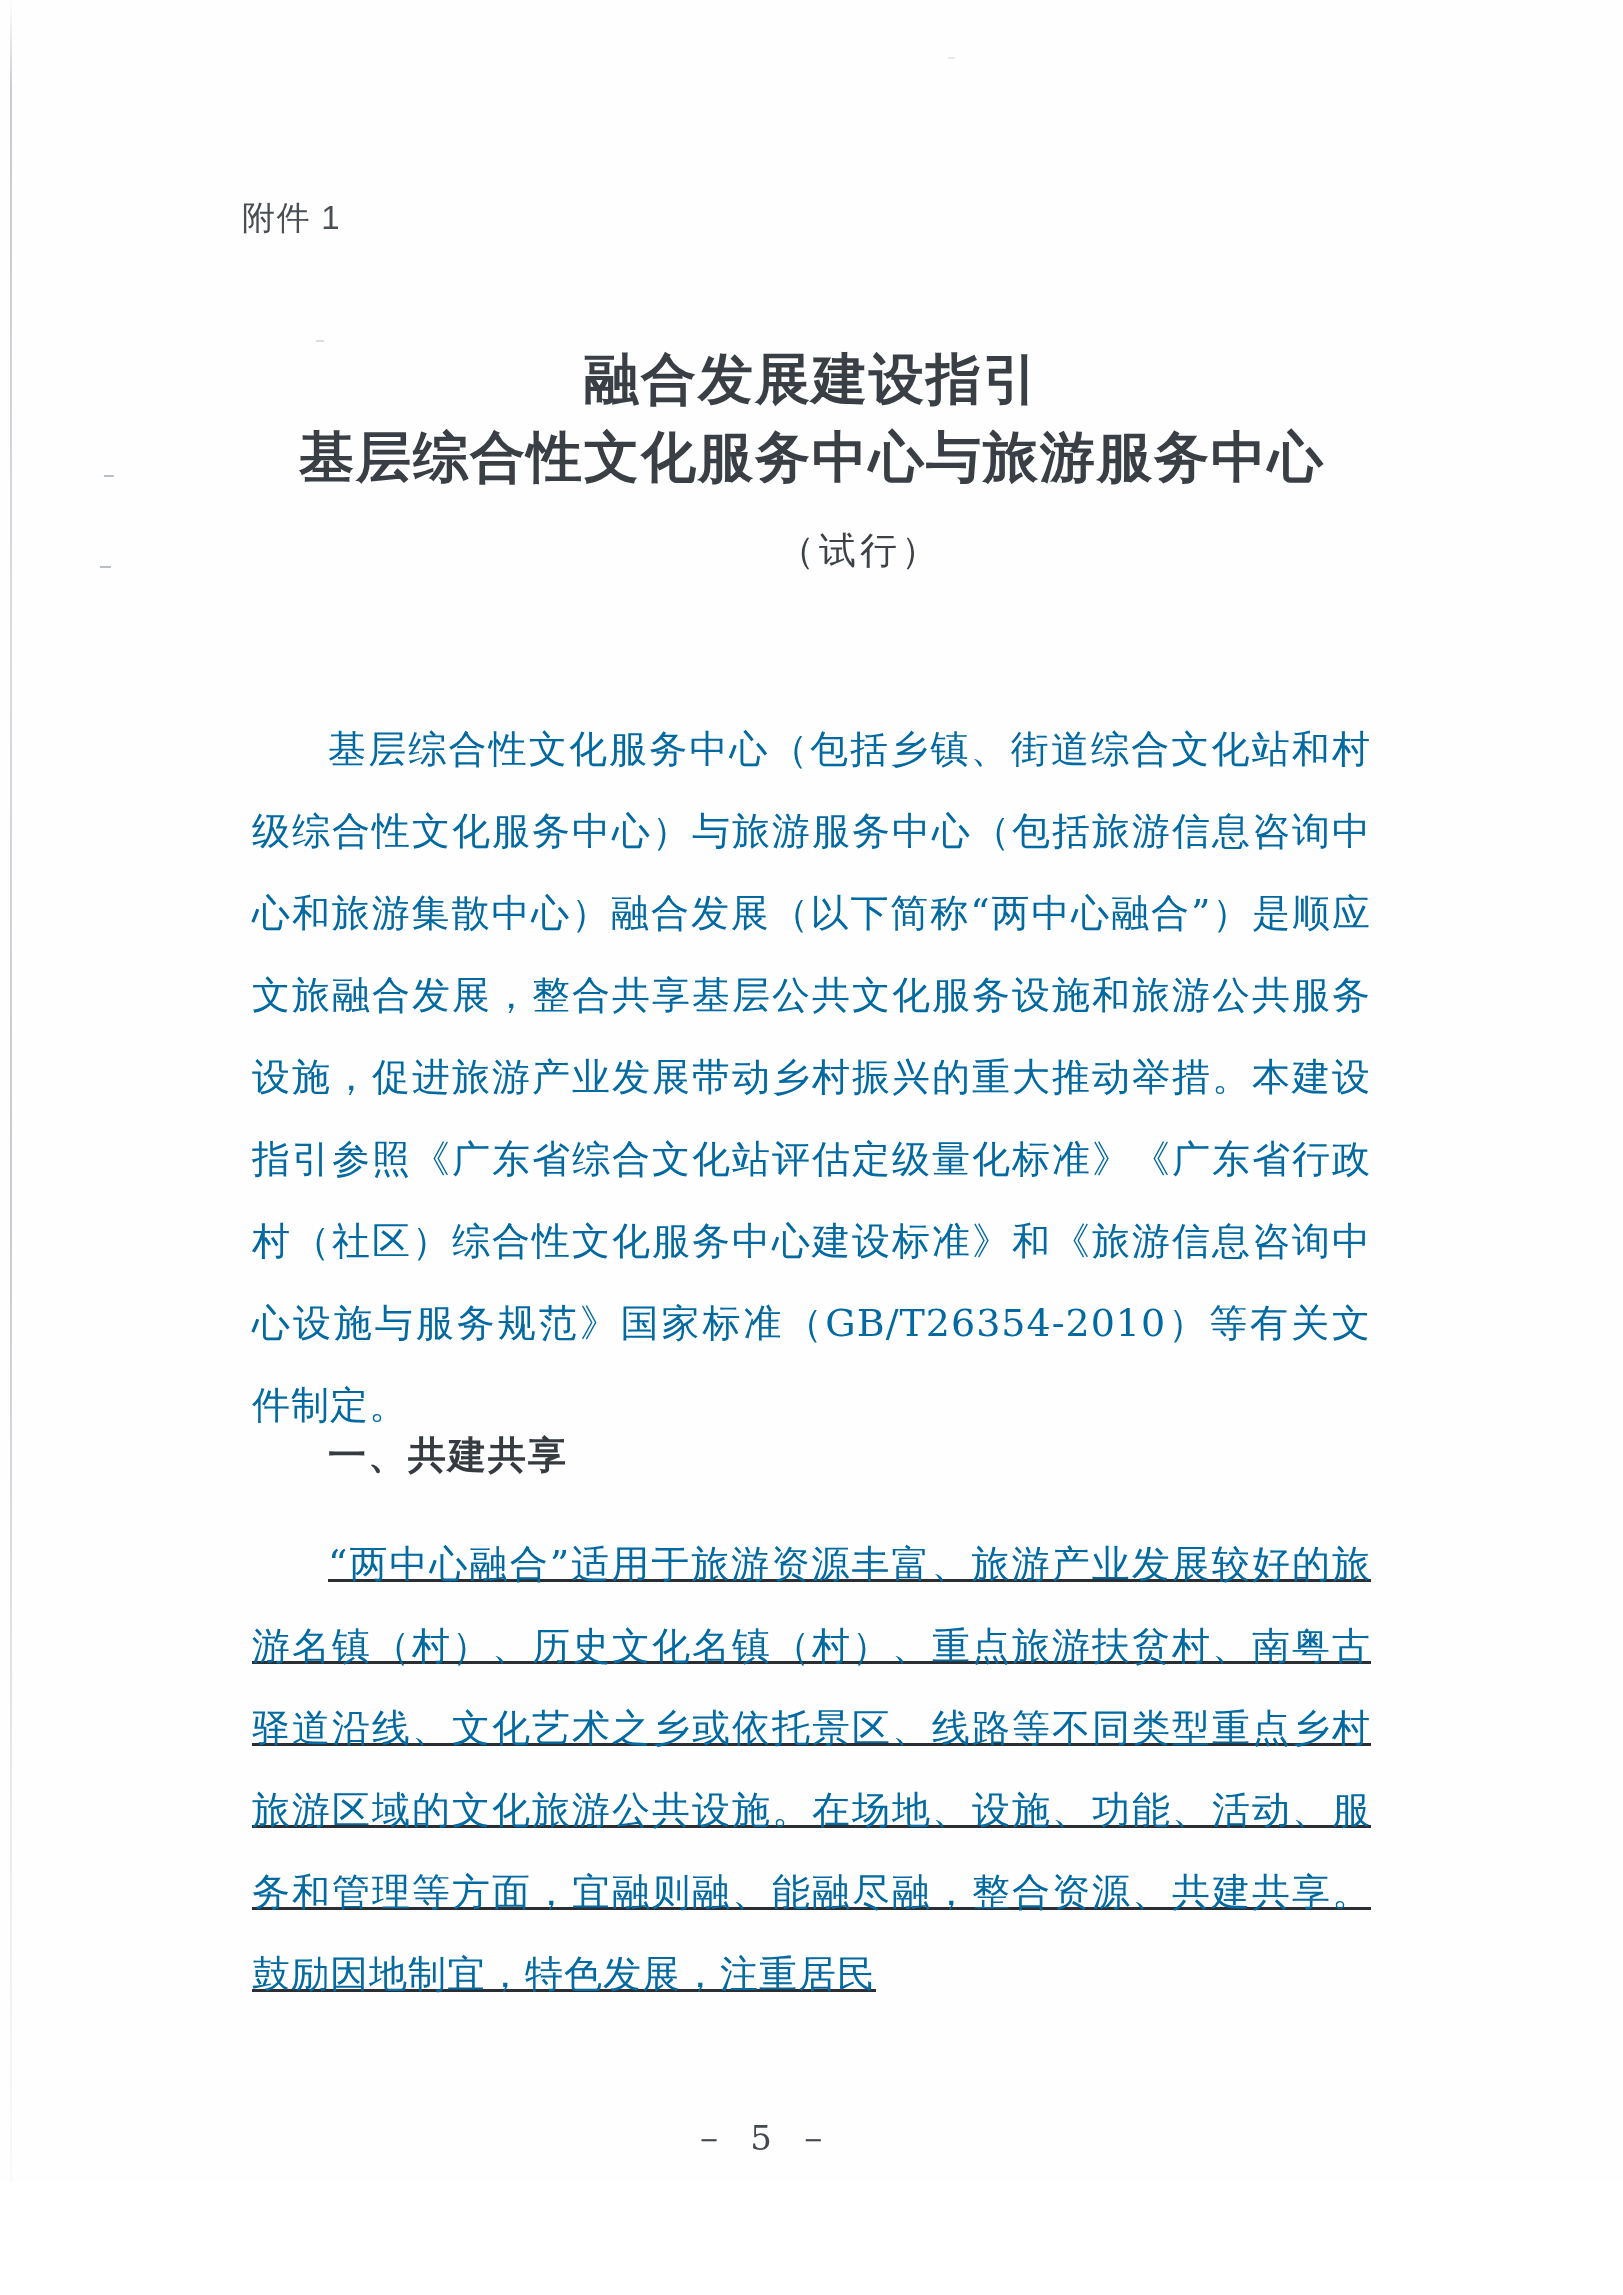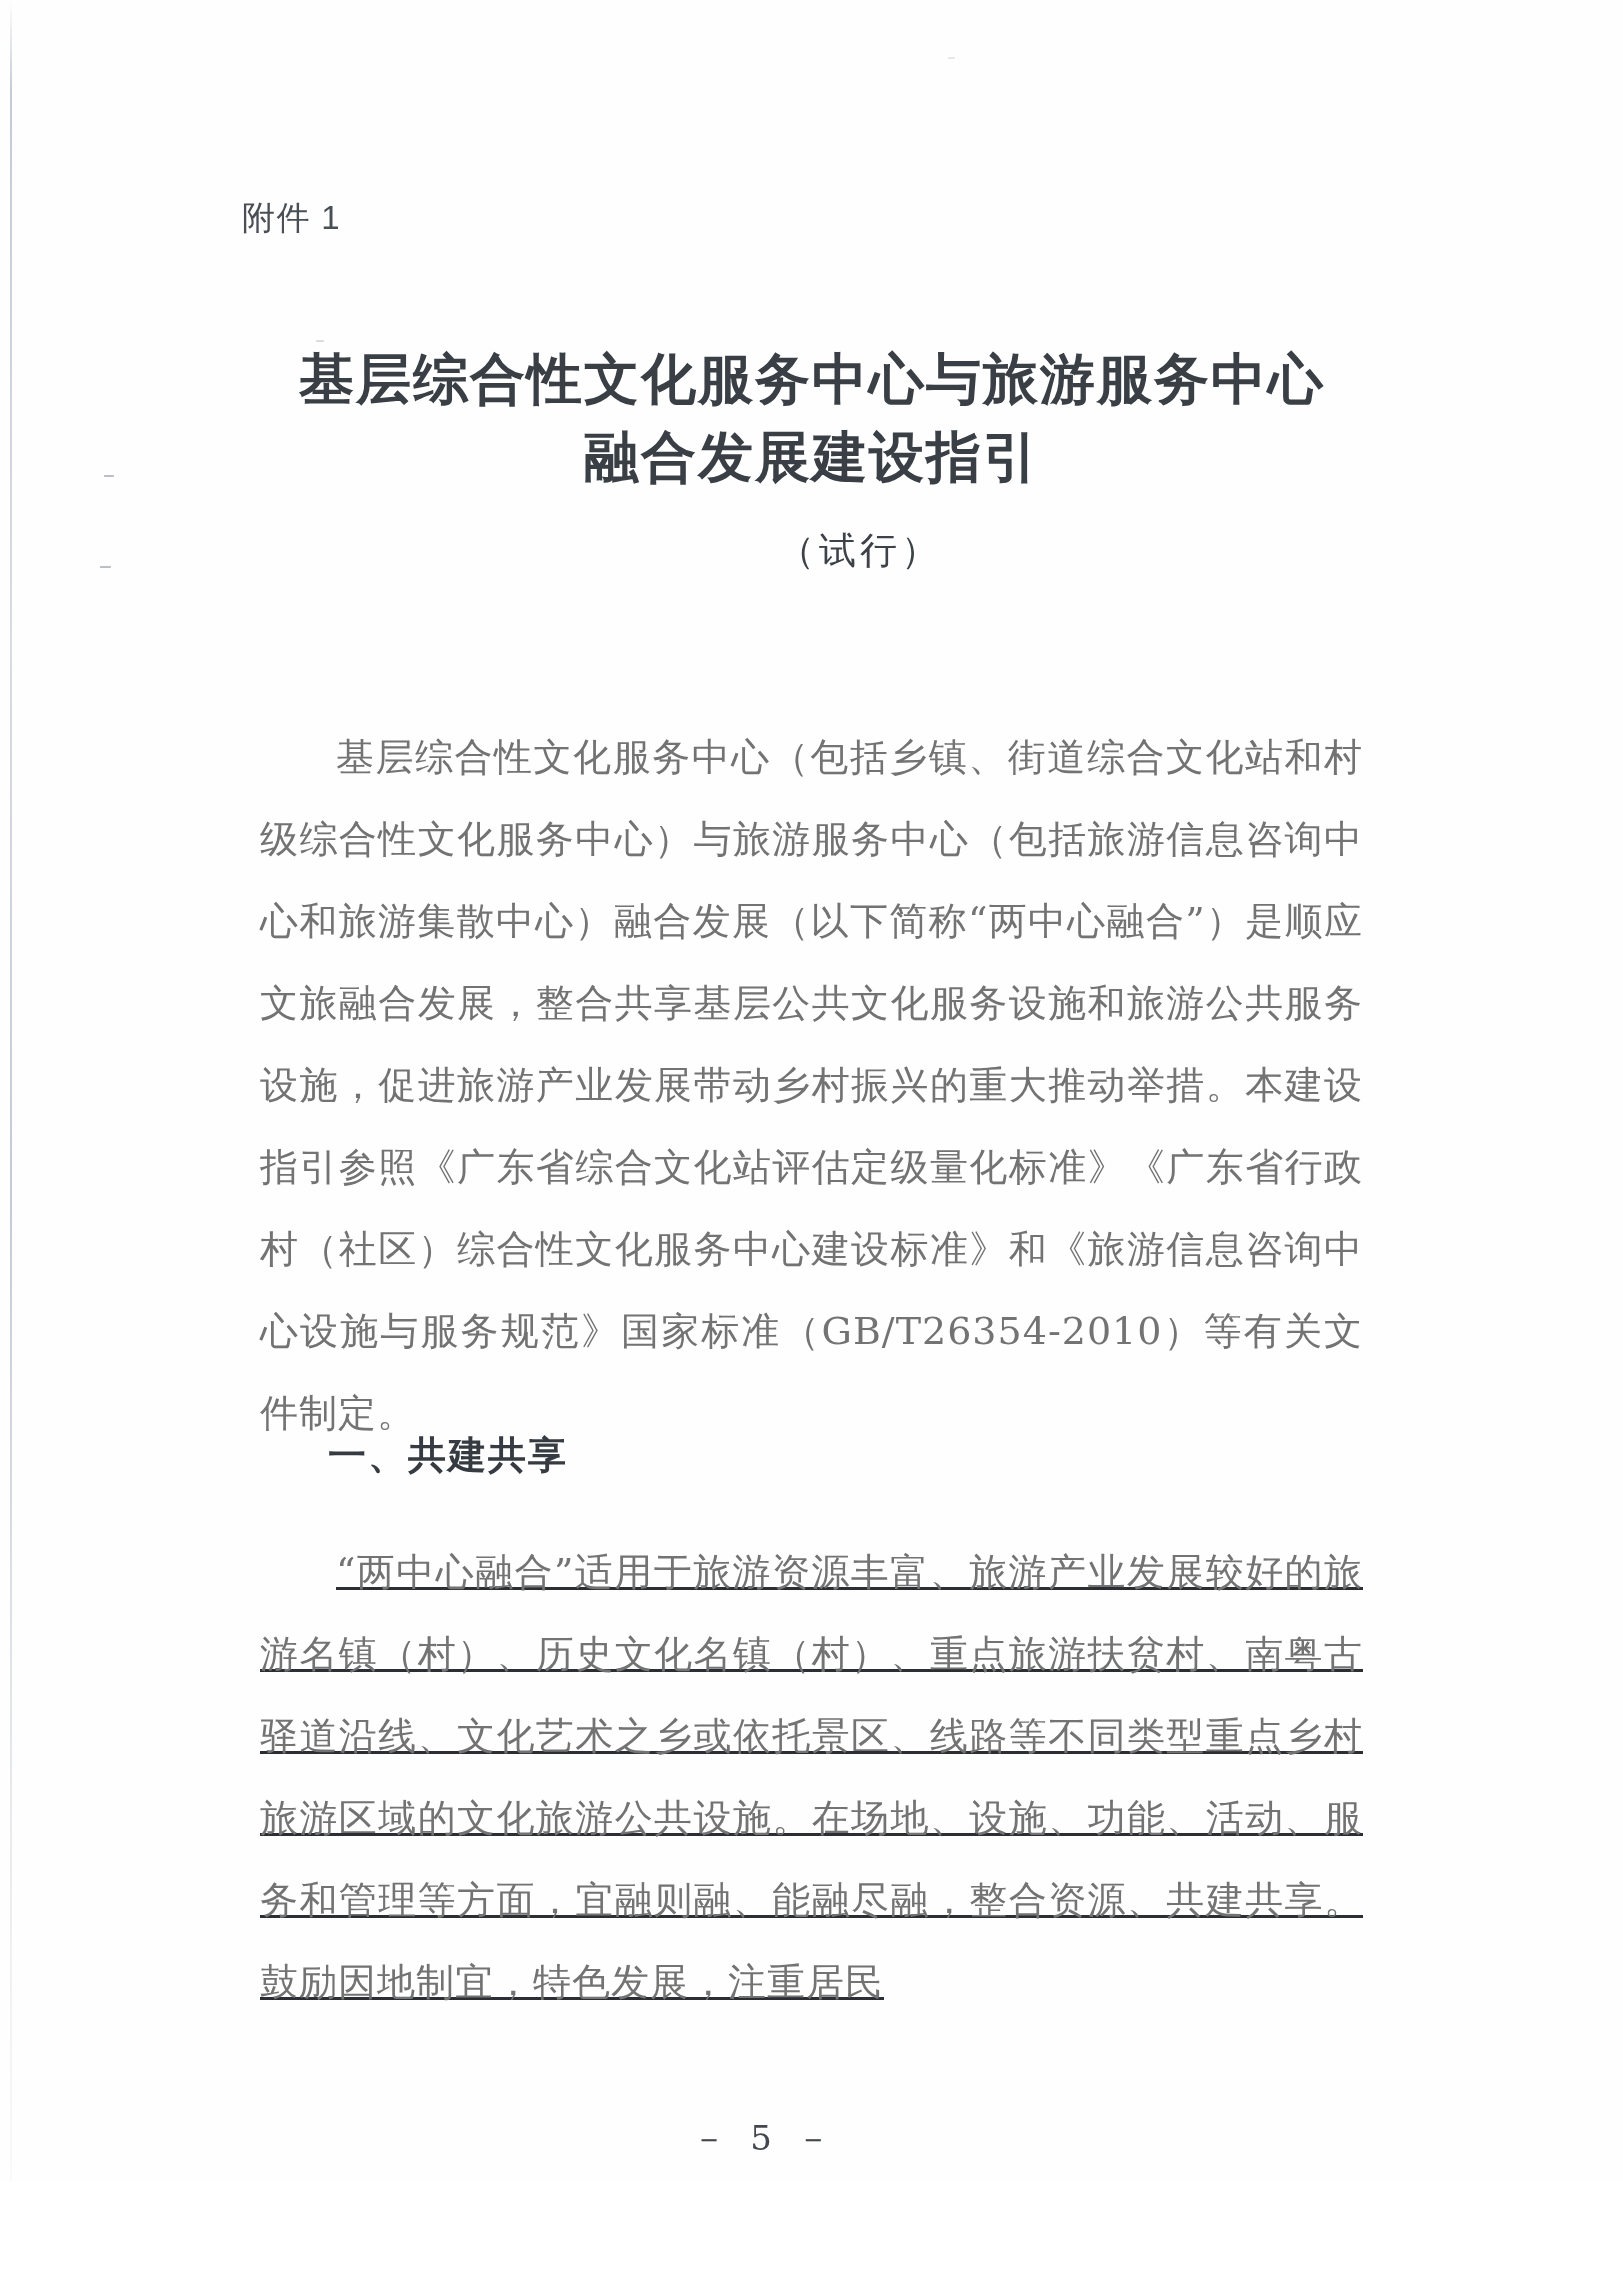--- a/index.html
+++ b/index.html
@@ -90,27 +90,27 @@
   .body-block {
     position: absolute;
     left: 252px;
     width: 1119px;
   }
   .body-block.p1 { top: 708px; }
 
   .para {
     font-size: 38px;
     line-height: 82px;
-    color: #737373;
+    color: #0369a1;
     text-align: justify;
     text-justify: inter-character;
     text-align-last: left;
     letter-spacing: 1px;
     text-indent: 76px;
-    margin: 8px;
+    margin: 0;
   }
 
   .section-heading {
     position: absolute;
     left: 252px;
     top: 1430px;
     font-family: "Liberation Sans", "DejaVu Sans", sans-serif;
     font-weight: bold;
     font-size: 38px;
     letter-spacing: 2px;
@@ -143,22 +143,22 @@
 
   <div class="scan-streak"></div>
   <div class="speck s1"></div>
   <div class="speck s2"></div>
   <div class="speck s3"></div>
   <div class="speck s4"></div>
 
   <div class="attachment-label">附件 1</div>
 
   <div class="doc-title">
+    <span class="tline">融合发展建设指引</span>
     <span class="tline">基层综合性文化服务中心与旅游服务中心</span>
-    <span class="tline">融合发展建设指引</span>
   </div>
 
   <div class="doc-subtitle">（试行）</div>
 
   <div class="body-block p1">
     <p class="para">基层综合性文化服务中心（包括乡镇、街道综合文化站和村级综合性文化服务中心）与旅游服务中心（包括旅游信息咨询中心和旅游集散中心）融合发展（以下简称“两中心融合”）是顺应文旅融合发展，整合共享基层公共文化服务设施和旅游公共服务设施，促进旅游产业发展带动乡村振兴的重大推动举措。本建设指引参照《广东省综合文化站评估定级量化标准》《广东省行政村（社区）综合性文化服务中心建设标准》和《旅游信息咨询中心设施与服务规范》国家标准（GB/T26354-2010）等有关文件制定。</p>
   </div>
 
   <p class="section-heading">一、共建共享</p>
 

